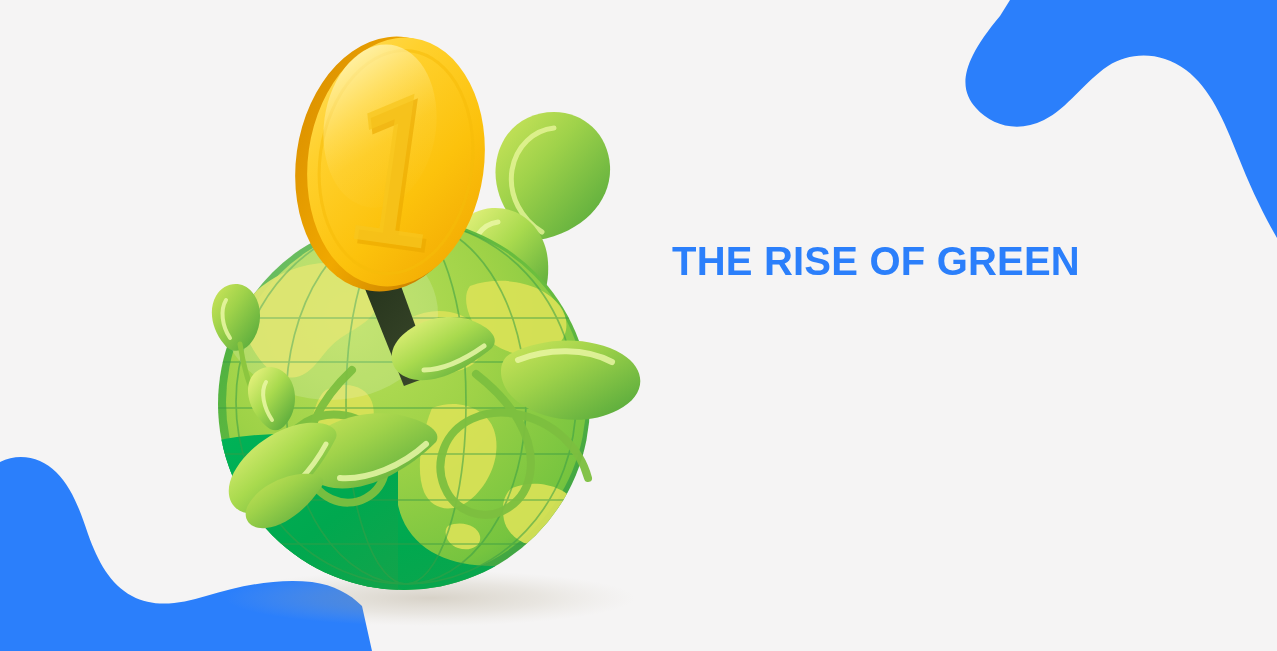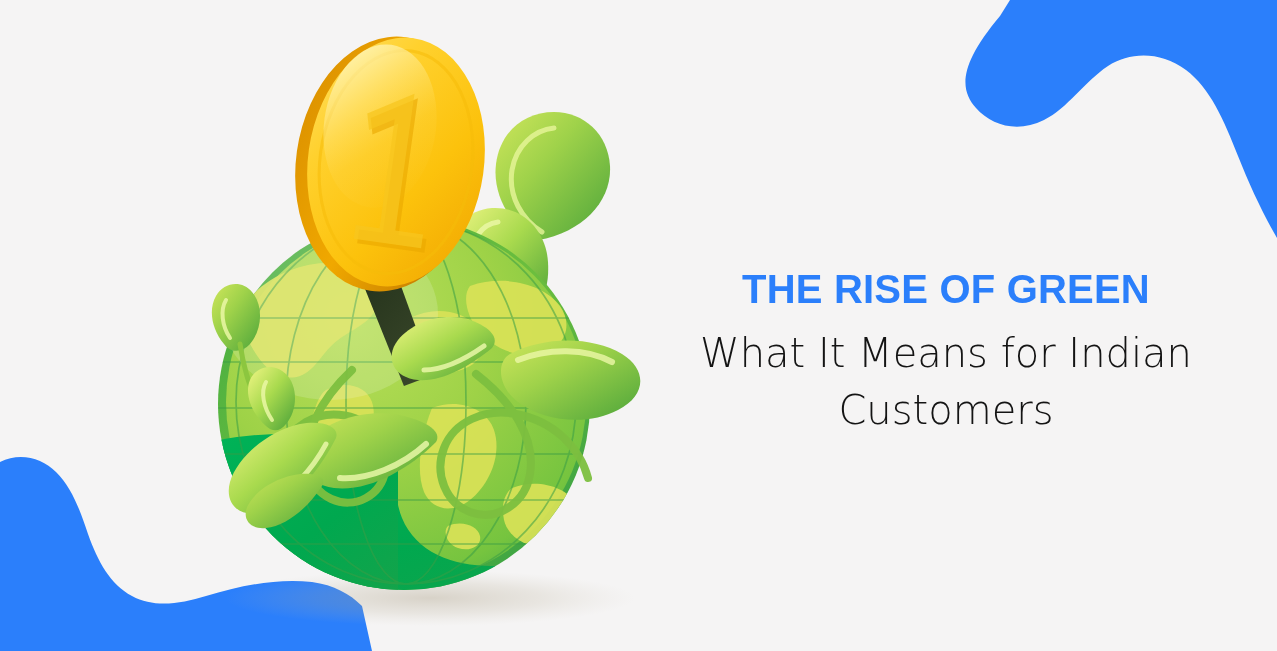--- a/index.html
+++ b/index.html
@@ -37,22 +37,20 @@
     width: 520px;
     height: 610px;
   }
 
   
   .text-block {
     position: absolute;
     left: 672px;
     top: 233px;
     width: 548px;
-    text-align: center;
-    margin-top: 28px;
   }
   .headline {
     margin: 0;
     font-family: "Liberation Sans", sans-serif;
     font-size: 40px;
     line-height: 56px;
     font-weight: bold;
     letter-spacing: 0.2px;
     color: #2b7ffb;
     text-transform: uppercase;
@@ -310,18 +308,17 @@
       <path d="M182 468 C168 490 146 508 126 510 C108 512 100 498 110 484
                C122 466 150 454 170 456 C182 457 186 462 182 468 Z" fill="url(#leafA)"></path>
     </g>
   </svg>
 
   <div class="text-block">
     <h1 class="headline">
       <span>THE RISE OF GREEN</span><br>
     </h1>
     <p class="subhead">
-      <span>What It Means for Indian</span><br>
-      <span>Customers</span>
+      <br>
     </p>
   </div>
 
 </div>
 
 </body></html>

